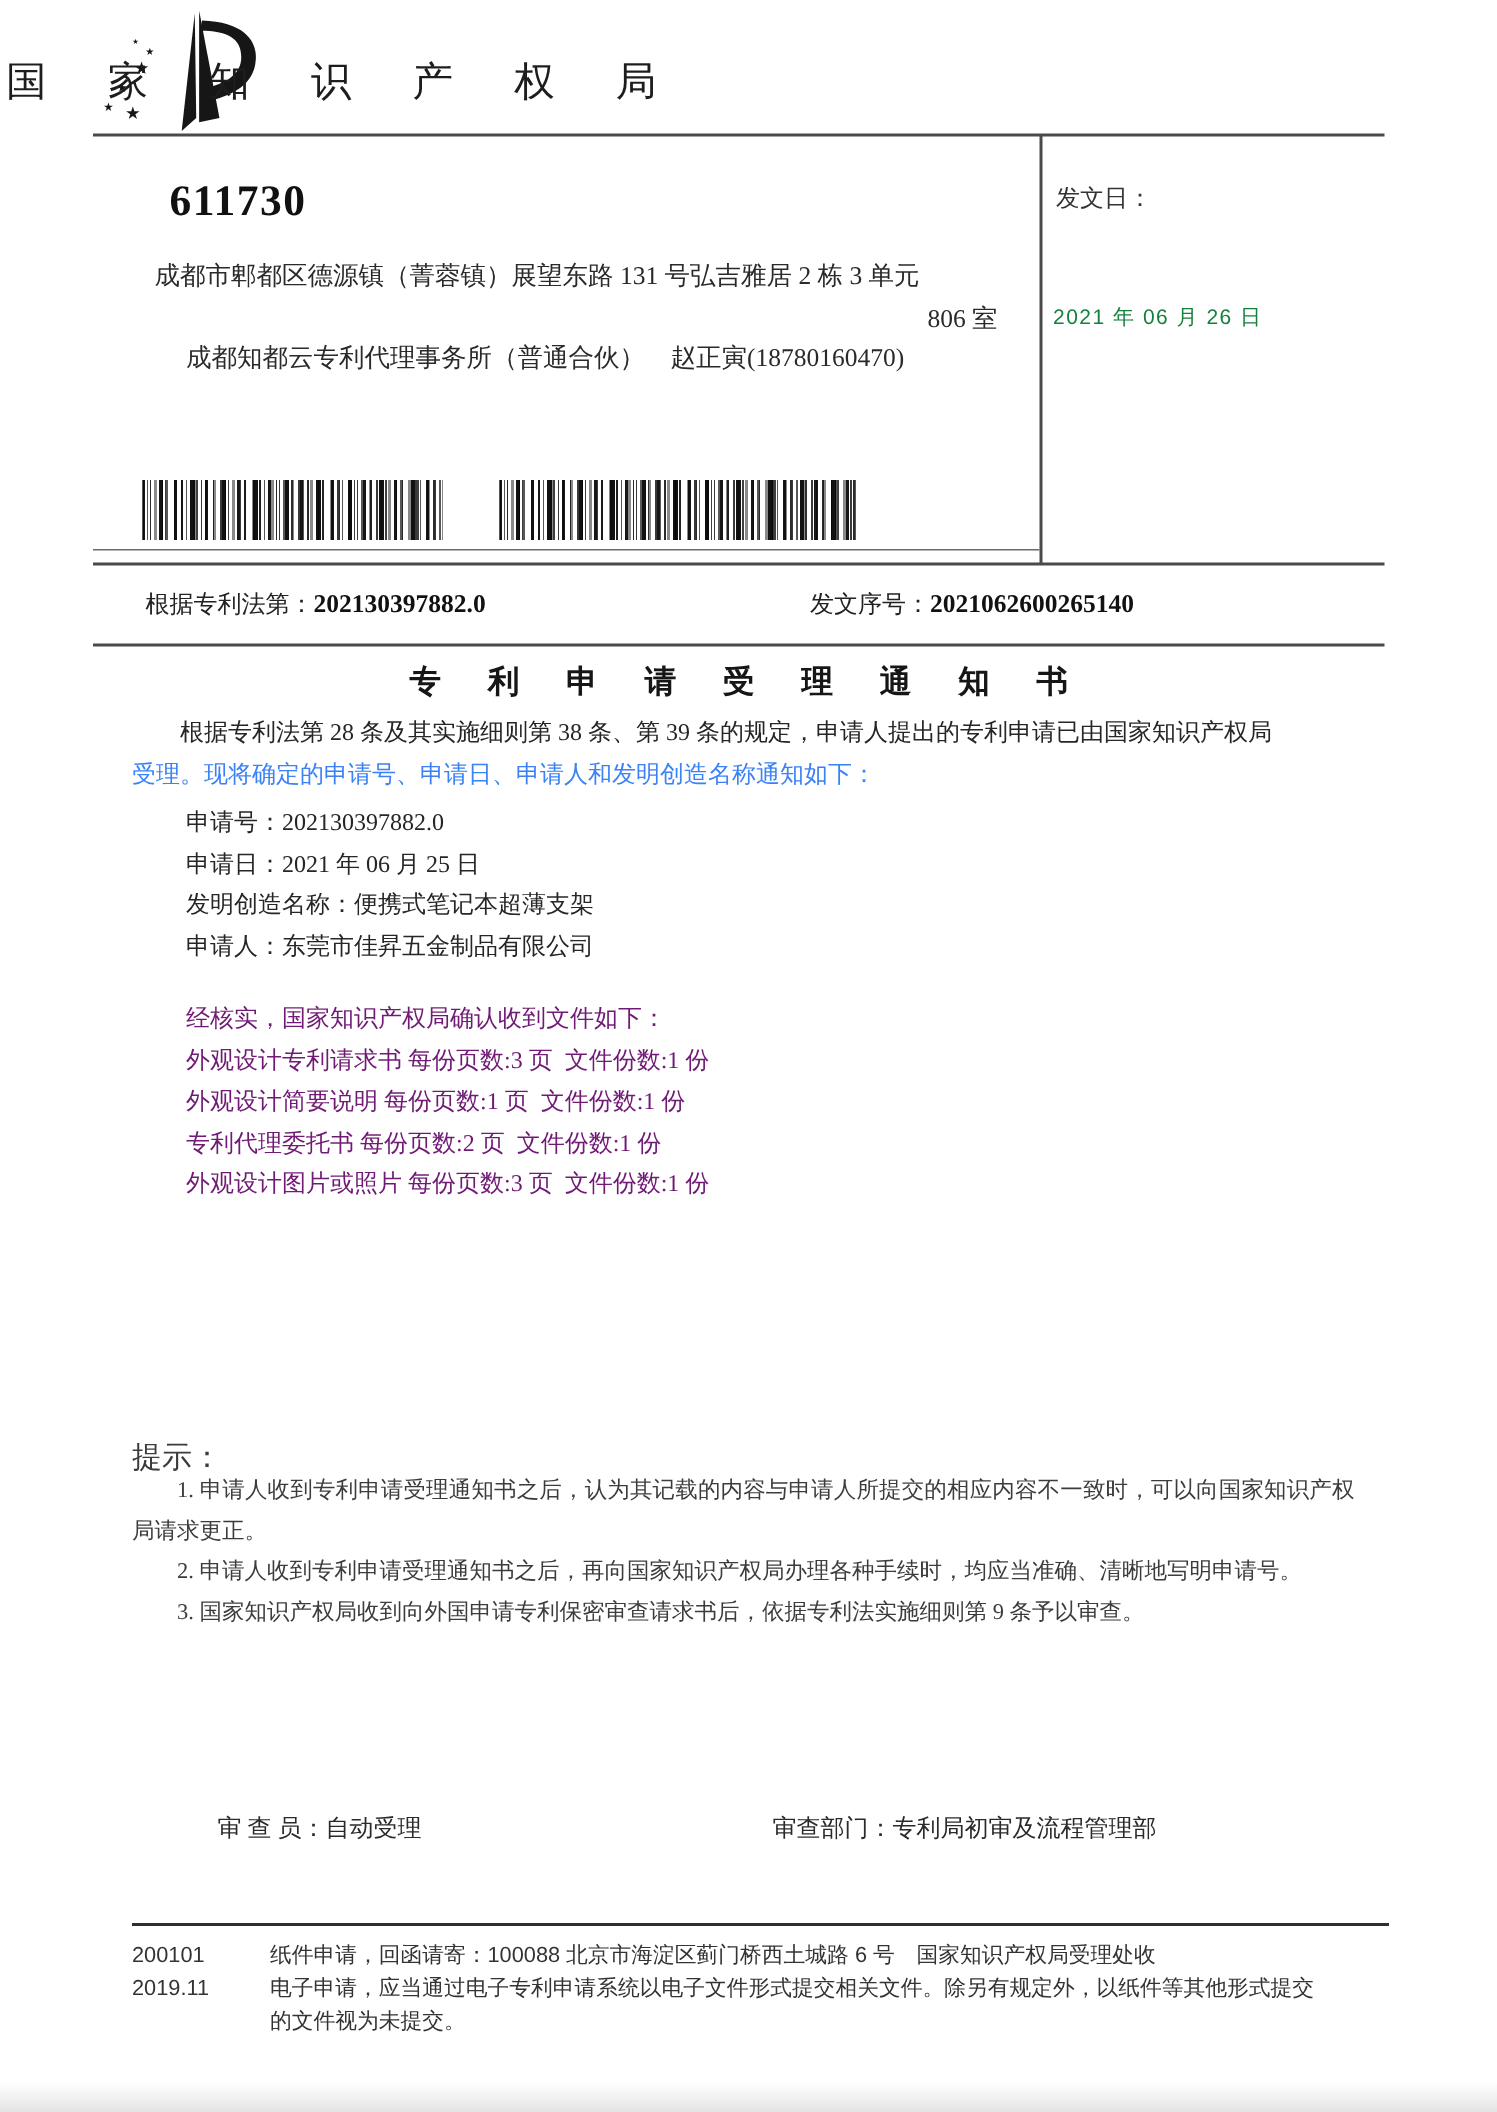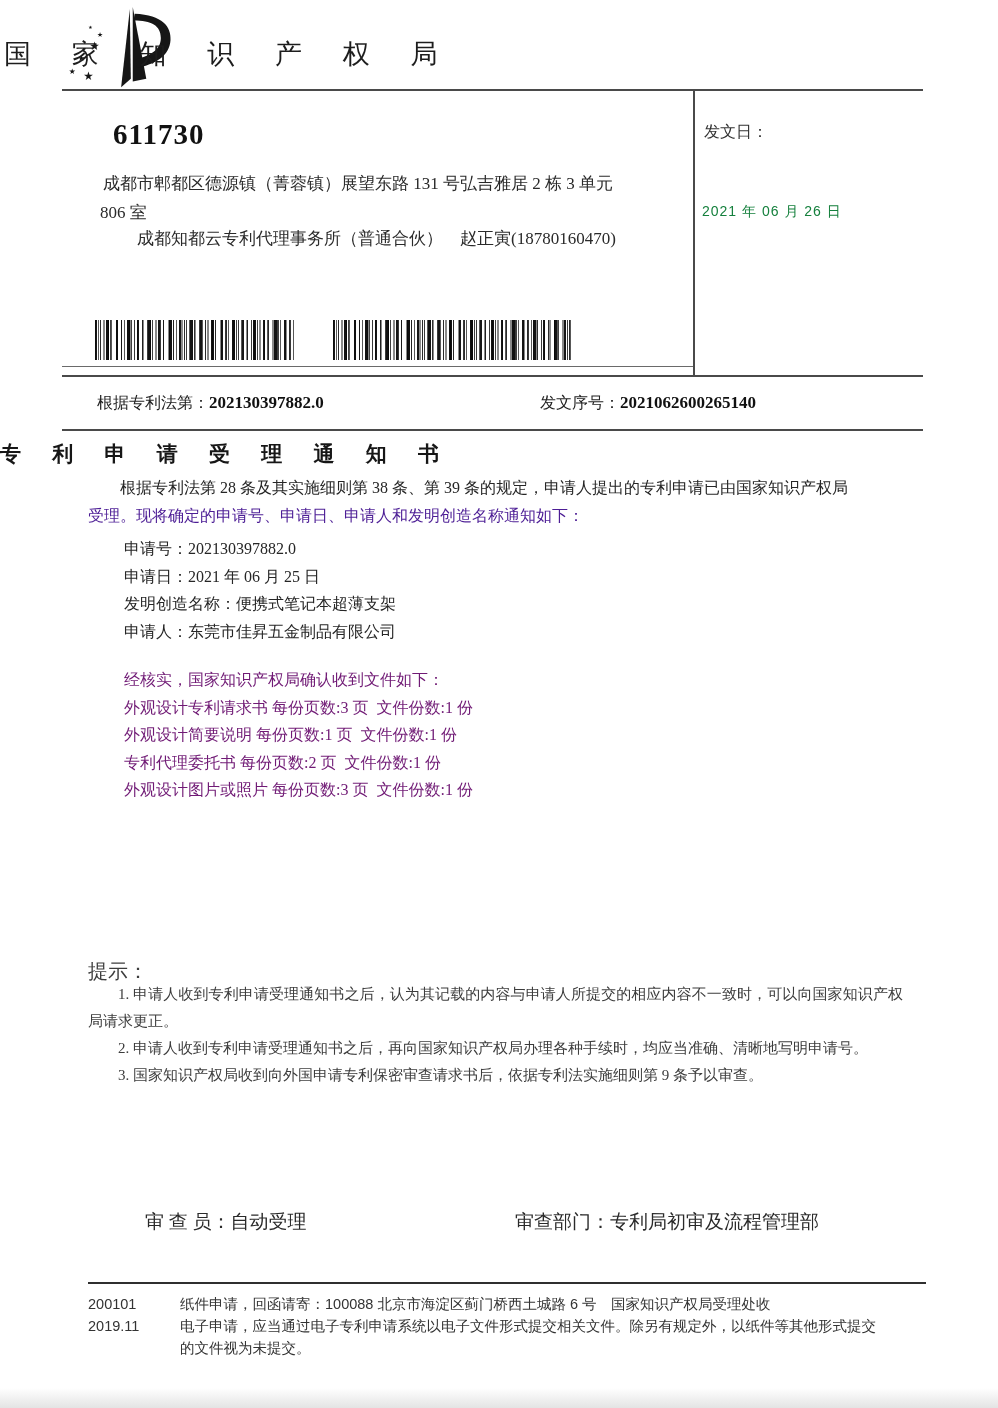--- a/index.html
+++ b/index.html
@@ -14,49 +14,49 @@
   .logo { top:6px; left:62px; width:126px; height:92px; }
 
   
   .hline { background:#4a4a4a; height:2px; }
   .hline-thin { background:#6a6a6a; height:1px; }
   .vline { background:#4a4a4a; width:2px; }
 
   
   .doc-code { top:118px; left:113px; font-size:29px; font-weight:bold; color:#111; letter-spacing:1px; }
   .addr1 { top:172px; left:103px; width:575px; font-size:17px; color:#2a2a2a; }
-  .addr2 { top:201px; left:100px; width:565px; text-align:left; font-size:17px; color:#2a2a2a; }
-  .addr3 { top:227px; left:124px; width:560px; font-size:17px; color:#2a2a2a;margin-left:13px; }
+  .addr2 { top:201px; left:100px; width:565px; text-align:right; font-size:17px; color:#2a2a2a; }
+  .addr3 { top:227px; left:124px; width:560px; font-size:17px; color:#2a2a2a; }
   .issue-label { top:122px; left:704px; font-size:16px; color:#333; }
   .issue-date { top:203px; left:702px; font-size:14px; font-family:"Liberation Sans","DejaVu Sans",sans-serif; color:#15803d; letter-spacing:1px; }
 
   .barcode { top:320px; height:40px;
     background-image:
       repeating-linear-gradient(90deg, rgba(10,10,10,.95) 0 2px, transparent 2px 5px, rgba(20,20,20,.9) 5px 6px, transparent 6px 11px, rgba(5,5,5,.95) 11px 14px, transparent 14px 15px, rgba(30,30,30,.85) 15px 16px, transparent 16px 21px),
       repeating-linear-gradient(90deg, #3a3a3a 0 1px, #ffffff 1px 3px, #585858 3px 4px, #ffffff 4px 8px, #8a8a8a 8px 10px, #ffffff 10px 13px);
   }
 
   
   .numrow { top:393px; font-size:16px; color:#222; }
   .numrow b { font-size:17px; color:#111; }
 
   
-  .notice-title { top:440px; left:0; width:998px; font-size:21px; font-weight:bold; letter-spacing:13px; color:#161616; }
+  .notice-title { top:440px; left:0; width:998px; text-align:center; font-size:21px; font-weight:bold; letter-spacing:13px; color:#161616; }
   .intro1 { top:478px; left:88px; width:850px; font-size:16px; text-indent:2em; color:#262626; }
-  .intro2 { top:506px; left:88px; width:850px; font-size:16px; color:#4c1d95; }
+  .intro2 { top:506px; left:88px; width:850px; font-size:16px; color:#3b82f6; }
   .fields { top:535px; left:124px; font-size:16px; line-height:27.5px; color:#262626; }
   .docs { top:666px; left:124px; font-size:16px; line-height:27.5px; color:#701a75; }
 
   
   .tips-head { top:958px; left:88px; font-size:20px; color:#3c3c3c; }
   .tips { top:981px; left:88px; width:815px; font-size:15px; line-height:27px; color:#3c3c3c; text-align:justify; }
   .tips p { text-indent:2em; }
 
   
-  .sig { top:1209px; font-size:19px; color:#2a2a2a; }
+  .sig { top:1209px; font-size:16px; color:#2a2a2a; }
 
   
   .footer-line { top:1282px; left:88px; width:838px; height:2px; background:#2f2f2f; }
   .foot { font-family:"Liberation Sans","DejaVu Sans",sans-serif; font-size:14.5px; color:#333; }
   .foot-codes { top:1293px; left:88px; line-height:22px; }
   .foot-text { top:1293px; left:180px; width:710px; line-height:22px; }
 
   .scan-edge { left:0; bottom:0; width:998px; height:20px; background:linear-gradient(180deg, rgba(255,255,255,0), rgba(205,205,205,.55)); }
 </style>
 </head>

